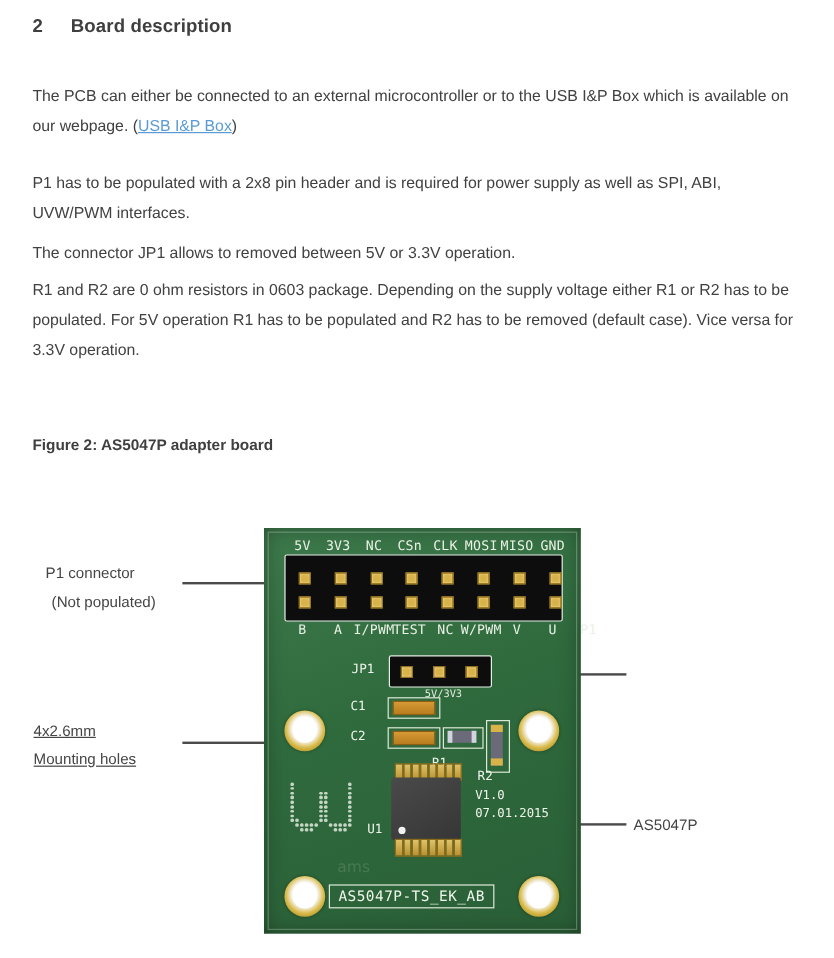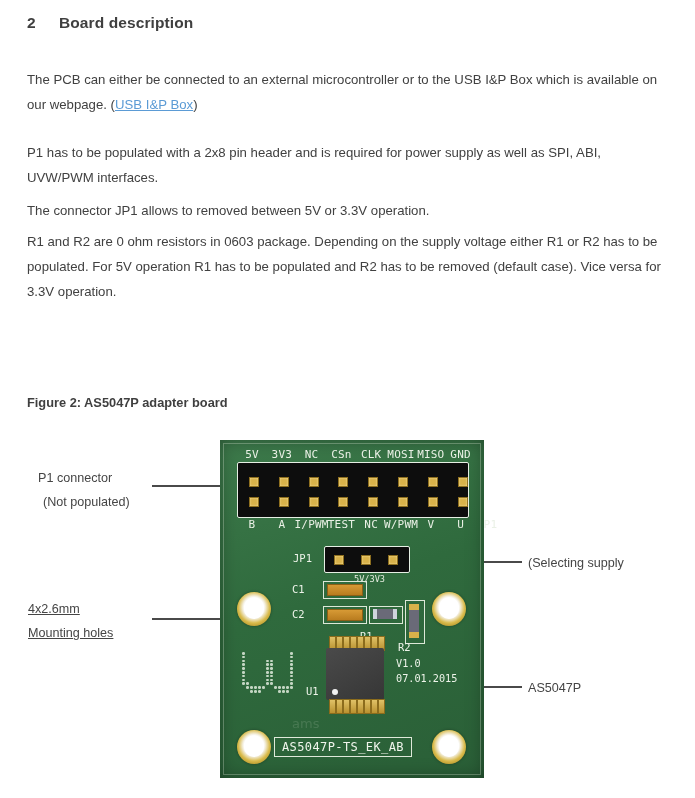--- a/index.html
+++ b/index.html
@@ -45,21 +45,20 @@
 
   .link { color: #5b9bd5; }
 
   .figcap {
     position: absolute;
     left: 27px; top: 363px;
     font-size: 12.8px;
     font-weight: bold;
     color: #3f3f3f;
     white-space: nowrap;
-    margin-top: 32px;
   }
 
   
   .callout {
     position: absolute;
     font-size: 12.6px;
     line-height: 24px;
     color: #454545;
     white-space: nowrap;
   }
@@ -271,21 +270,21 @@
     font-family: "DejaVu Sans Mono", monospace;
     font-size: 12px;
     letter-spacing: .4px;
     color: #f0f5ec;
     white-space: nowrap;
   }
 
   
   .ghost-silk {
     position: absolute;
-    left: 72px; top: 276px;
+    left: 61px; top: 276px;
     font-family: "DejaVu Sans", sans-serif;
     font-size: 13px;
     color: rgba(210,225,205,.16);
     white-space: nowrap;
   }
 </style>
 </head>
 <body>
 
 <div class="doc">
@@ -308,21 +307,20 @@
     <div>P1 connector</div>
     <div style="padding-left:5px">(Not populated)</div>
   </div>
 
   <div class="callout co-holes">
     <div>4x2.6mm</div>
     <div>Mounting holes</div>
   </div>
 
   <div class="callout co-jp1">
-    <div>(Selecting supply</div>
   </div>
 
   <div class="callout co-as">
     <div>AS5047P</div>
   </div>
 
   <div class="leader ld-p1"></div>
   <div class="arrow ar-p1"></div>
   <div class="leader ld-holes"></div>
   <div class="arrow ar-holes"></div>

